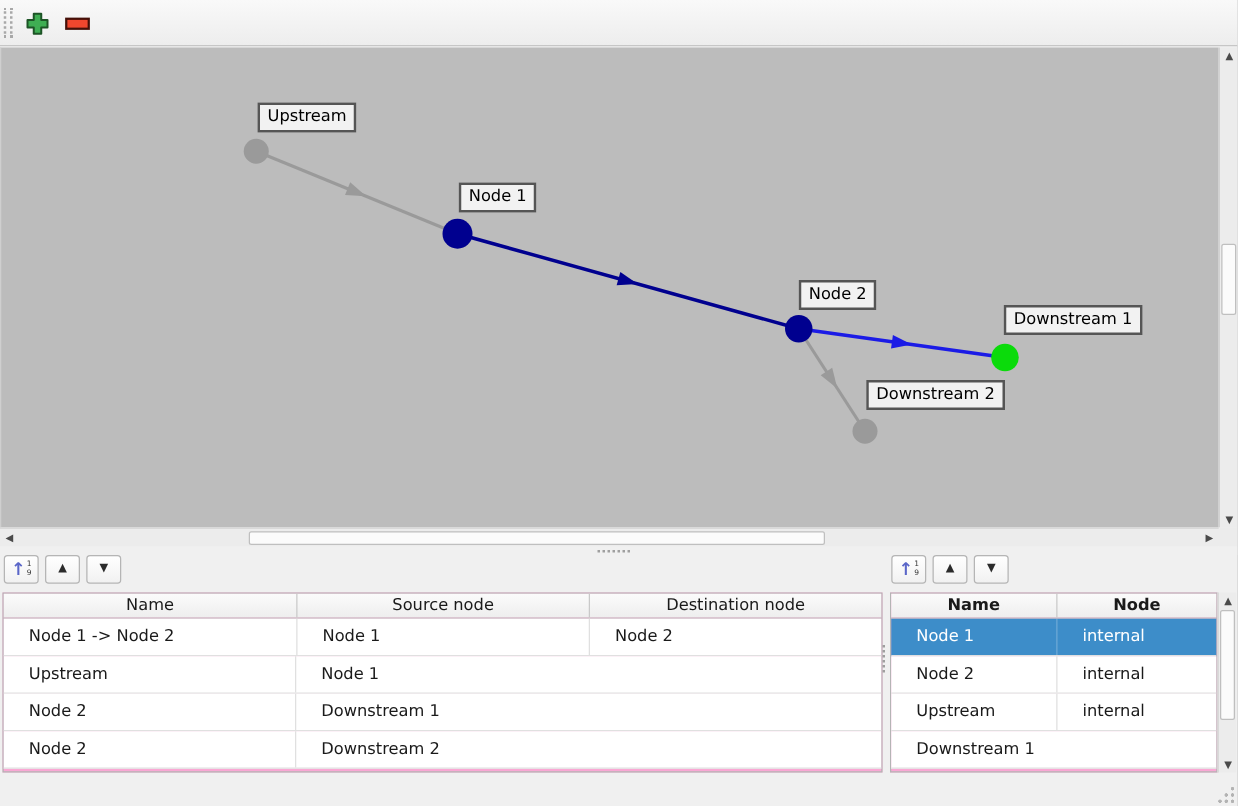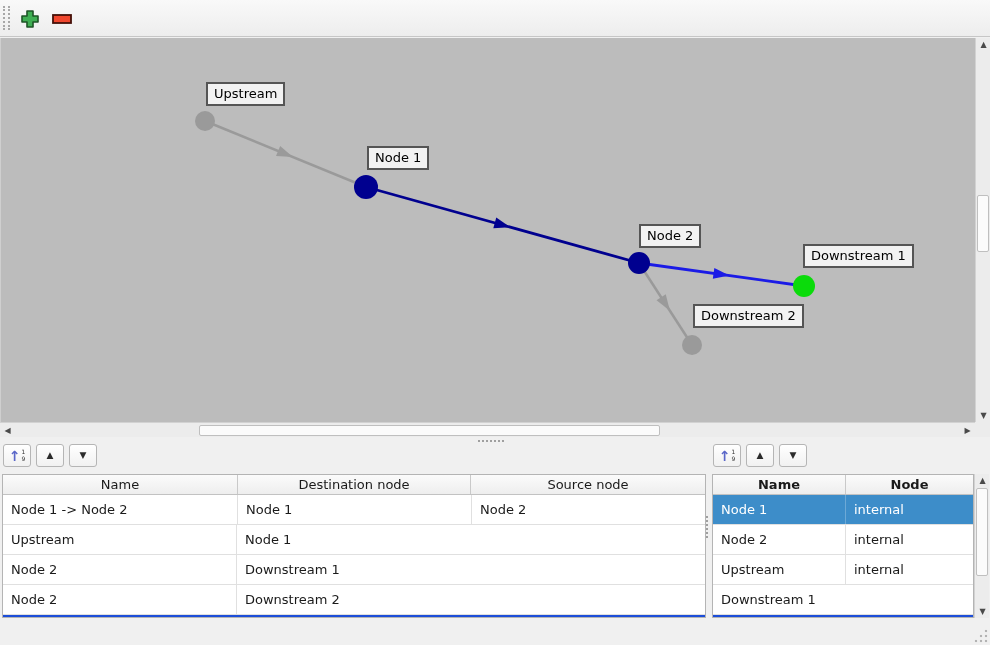--- a/index.html
+++ b/index.html
@@ -52,28 +52,28 @@
   .p-btn { width:28px; height:23px; border:1px solid #b5b5b5; border-radius:3px;
     background:linear-gradient(#ffffff,#f1f1f1); display:flex; align-items:center;
     justify-content:center; cursor:default; }
   .sort-ico { display:flex; align-items:center; line-height:1; }
   .sort-ico .arr { color:#5a66c8; font-size:14px; font-weight:bold; }
   .sort-ico .digits { display:flex; flex-direction:column; font-size:6px; color:#333;
     margin-left:1px; line-height:1.1; }
   .tri { font-size:9px; color:#2b2b2b; line-height:1; }
 
   
-  .gtable { position:absolute; top:474px; background:#1d4ed8; border:1px solid #b4b4b4; }
+  .gtable { position:absolute; top:474px; background:#f9a8d4; border:1px solid #b4b4b4; }
   .thead { display:flex; height:20px; background:linear-gradient(#fbfbfb,#eeeeee);
     border-bottom:1px solid #c2c2c2; }
   .th { display:flex; align-items:center; justify-content:center; font-size:13px;
     color:#1a1a1a; border-right:1px solid #c9c9c9; height:100%; }
   .th:last-child { border-right:none; }
   .tbody .tr { display:flex; height:30px; border-bottom:1px solid #e0e0e0; background:#fff; }
-  .td { display:flex; align-items:center; padding-left:8px; font-size:13px;
+  .td { display:flex; align-items:center; padding-left:20px; font-size:13px;
     border-right:1px solid #e0e0e0; height:100%; overflow:hidden; white-space:nowrap; }
   .td:last-child { border-right:none; }
   .tr.selected .td { color:#fff; border-right-color:rgba(255,255,255,.25); }
 
   #edge-table { left:2px; width:704px; height:144px; }
   #edge-table .c0 { width:235px; } #edge-table .c1 { width:234px; } #edge-table .c2 { width:233px; }
   #node-table { left:712px; width:262px; height:144px; }
   #node-table .c0 { width:133px; } #node-table .c1 { width:127px; }
   #node-table .th { font-weight:bold; }
 </style>
@@ -168,22 +168,22 @@
       <span class="tri">▲</span>
     </div>
     <div class="p-btn">
       <span class="tri">▼</span>
     </div>
   </div>
 
   <div class="gtable" id="edge-table">
     <div class="thead">
         <div class="th c0">Name</div>
+        <div class="th c1">Source node</div>
         <div class="th c2">Destination node</div>
-        <div class="th c1">Source node</div>
       </div>
     <div class="tbody">
         <div class="tr">
           <div class="td c0">Node 1 -&gt; Node 2</div>
           <div class="td c1">Node 1</div>
           <div class="td c2">Node 2</div>
         </div>
         <div class="tr">
           <div class="td c1">Upstream</div>
           <div class="td c2">Node 1</div>

